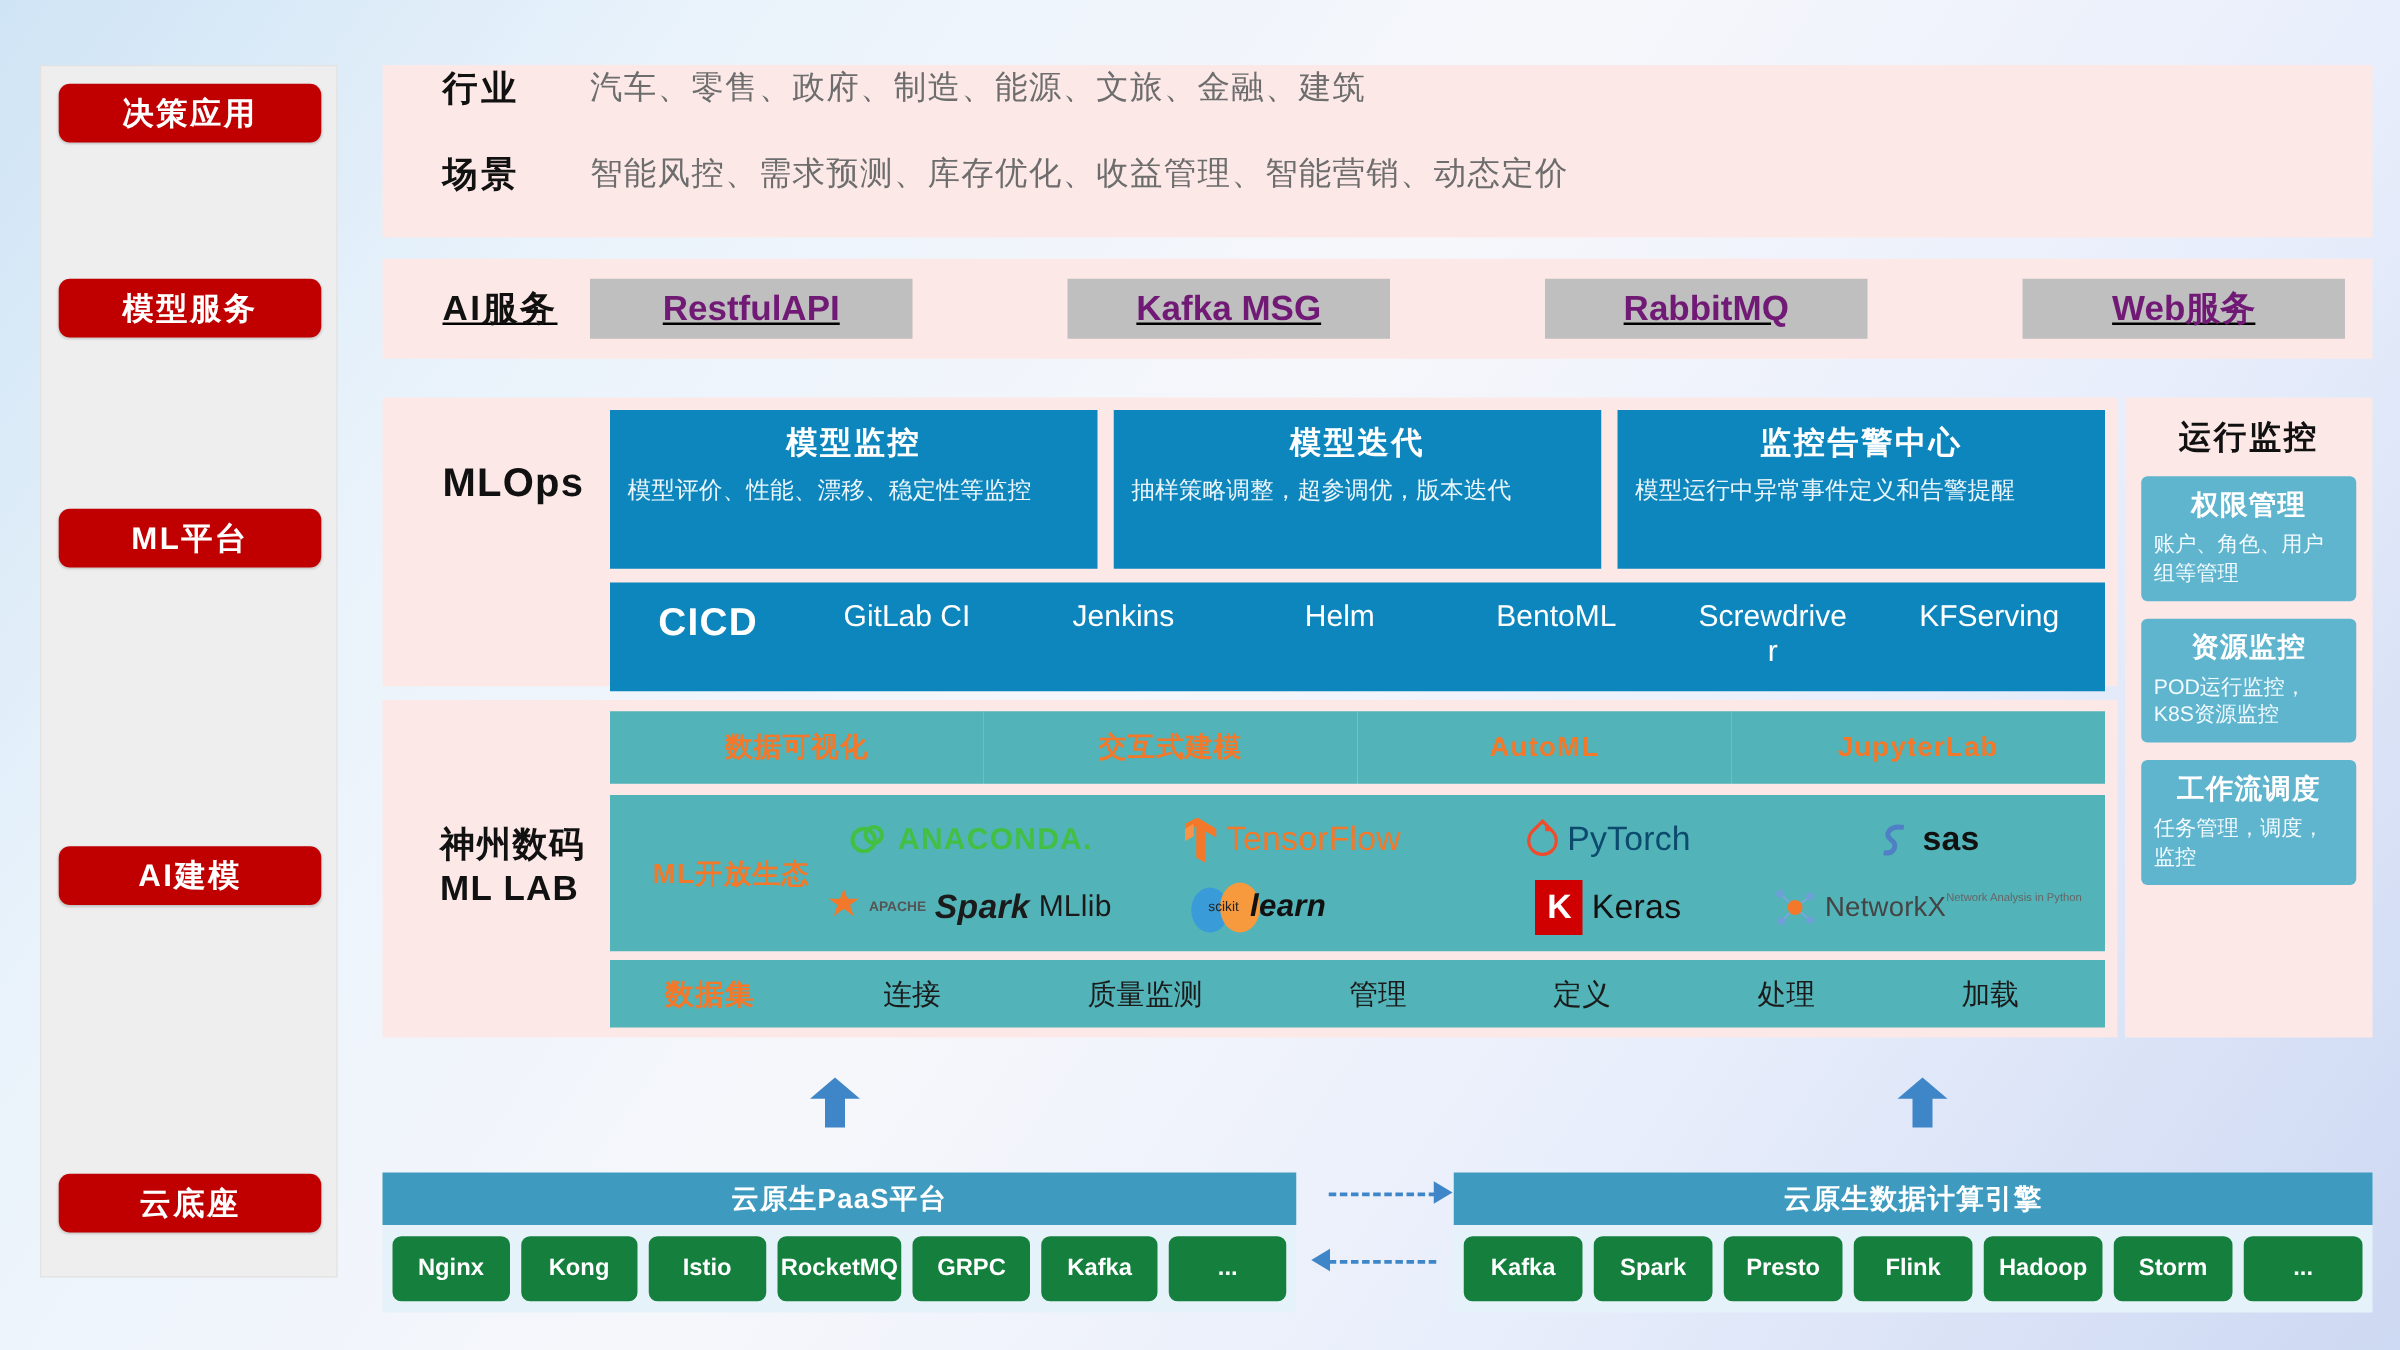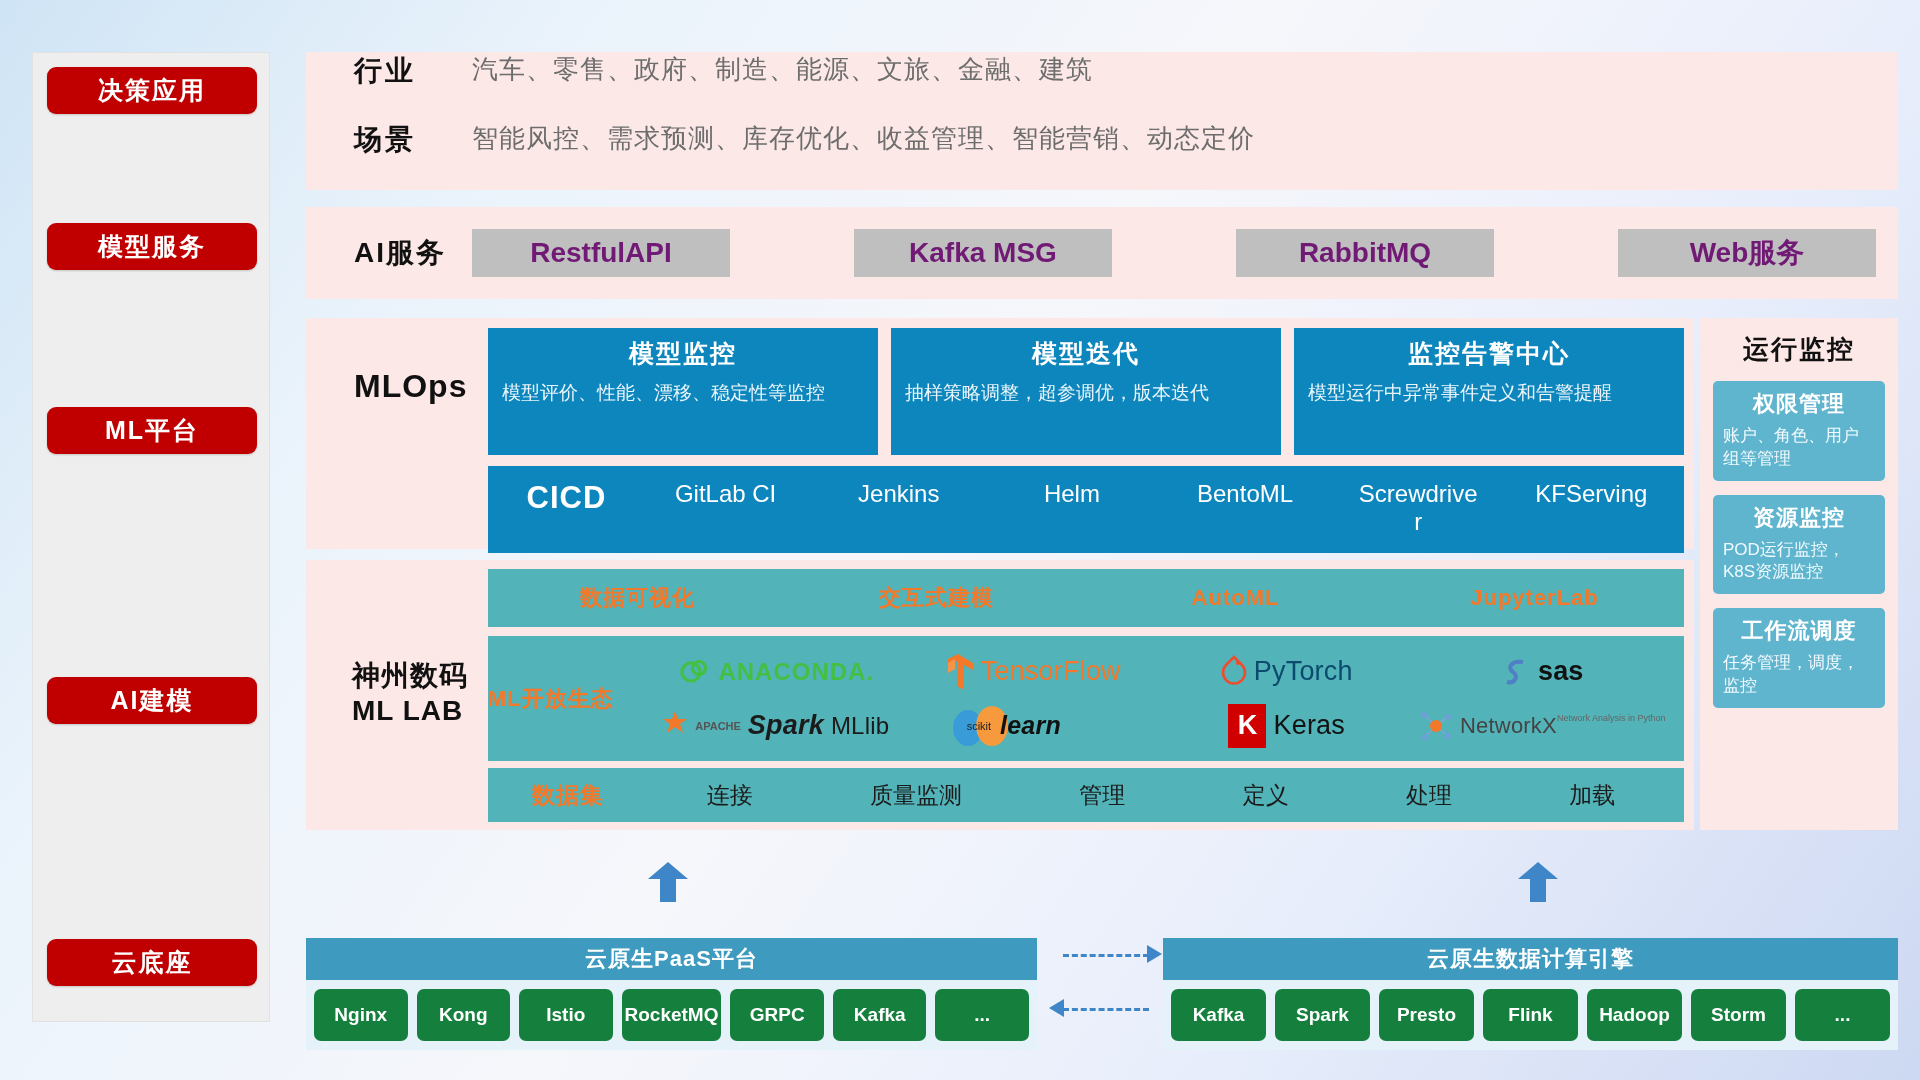--- a/index.html
+++ b/index.html
@@ -43,21 +43,21 @@
   #band-app { top: 52px; height: 138px; }
   .kv-row { display: flex; align-items: flex-start; height: 50%; padding-left: 48px; }
   .kv-key {
     width: 118px; flex: none;
     font-size: 28px; font-weight: bold; color: #111;
     letter-spacing: 3px;
   }
   .kv-val { font-size: 26px; color: #6d6d6d; letter-spacing: 1px; }
 
   
-  #band-svc { top: 207px; height: 92px; display: flex; align-items: center; }
+  #band-svc { top: 207px; height: 80px; display: flex; align-items: center; text-decoration: underline; }
   .svc-key {
     width: 118px; margin-left: 48px; flex: none;
     font-size: 28px; font-weight: bold; color: #111; letter-spacing: 2px;
   }
   .svc-list { flex: 1; display: flex; gap: 0; justify-content: space-between; padding-right: 22px; }
   .svc-chip {
     width: 258px; height: 48px; background: #bfbfbf;
     display: flex; align-items: center; justify-content: center;
     font-size: 28px; font-weight: bold; color: #701a75;
   }
@@ -111,21 +111,21 @@
   .lab-tab {
     flex: 1; background: #52b3b8;
     display: flex; align-items: center; justify-content: center;
     font-size: 22px; font-weight: bold; color: #f4782a; letter-spacing: 1px;
   }
   .eco {
     position: absolute; left: 182px; right: 10px; top: 76px; height: 125px;
     background: #52b3b8; display: flex; align-items: center;
   }
   .eco-key {
-    width: 160px; flex: none; text-align: left;
+    width: 160px; flex: none; text-align: right;
     font-size: 22px; font-weight: bold; color: #f4782a; letter-spacing: 1px;
   }
   .eco-grid {
     flex: 1; display: grid;
     grid-template-columns: repeat(4, 1fr); grid-template-rows: 1fr 1fr;
     align-items: center; justify-items: center;
     padding-right: 14px;
   }
   .logo { display: flex; align-items: center; gap: 7px; height: 54px; }
   .logo-txt { font-size: 27px; letter-spacing: .2px; }

